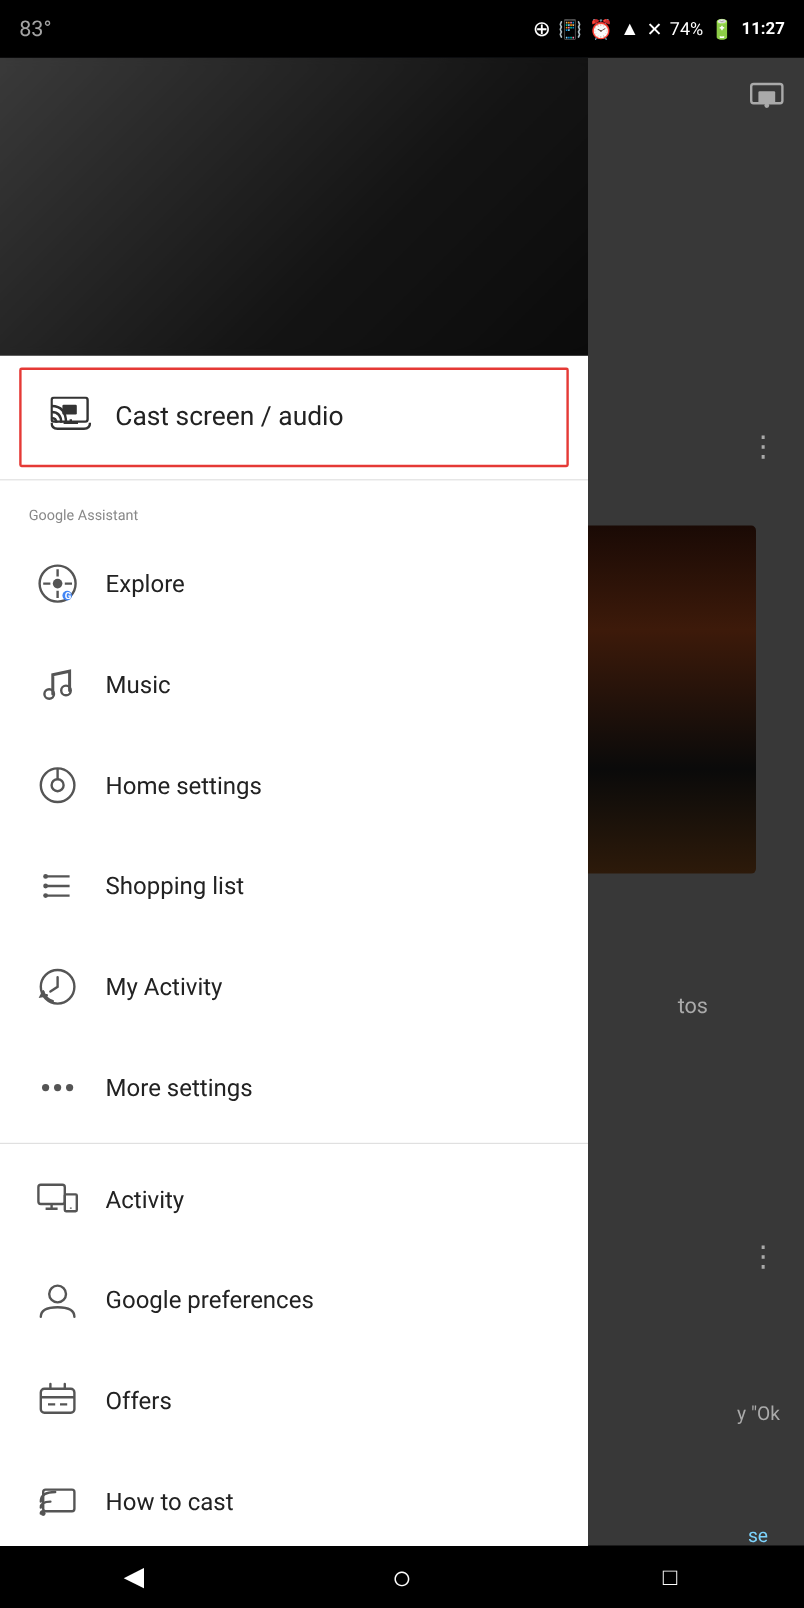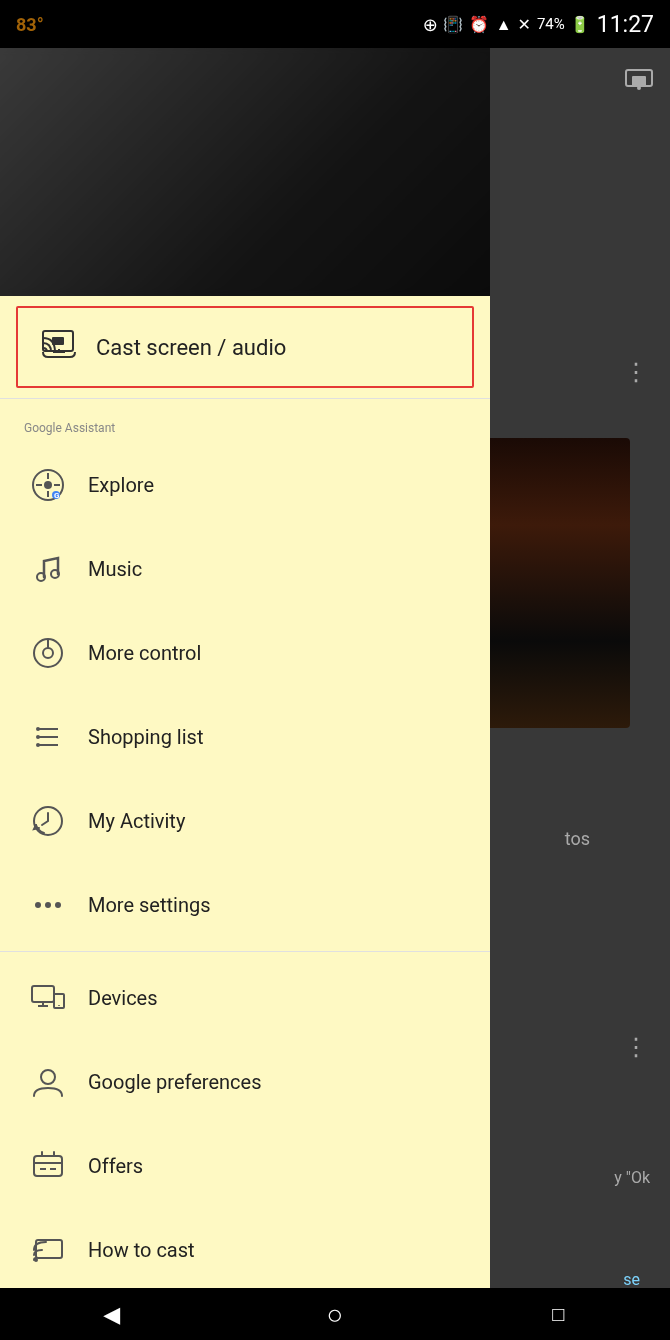--- a/index.html
+++ b/index.html
@@ -18,23 +18,23 @@
       top: 0; left: 0; right: 0;
       height: 48px;
       background: #000;
       display: flex;
       align-items: center;
       justify-content: space-between;
       padding: 0 16px;
       z-index: 100;
     }
     .status-left {
-      color: #a16207;
+      color: #a3a3a3;
       font-size: 18px;
-      font-weight: bold;
+      font-weight: normal;
     }
     .status-right {
       display: flex;
       align-items: center;
       gap: 6px;
       color: #fff;
       font-size: 16px;
     }
 
     
@@ -158,21 +158,21 @@
       border-radius: 4px;
     }
 
     
     .drawer {
       position: absolute;
       top: 48px;
       left: 0;
       width: 490px;
       bottom: 52px;
-      background: #fef9c3;
+      background: #ffffff;
       z-index: 50;
       overflow-y: auto;
       overflow-x: hidden;
     }
 
     
     .drawer-header {
       width: 100%;
       height: 248px;
       background: linear-gradient(to right, #555 0%, #333 50%, #222 100%);
@@ -341,21 +341,21 @@
     <span style="font-size:16px;">📳</span>
 
     <span style="font-size:16px;">⏰</span>
 
     <span style="font-size:16px;">▲</span>
 
     <span style="font-size:16px;">✕</span>
     <span style="font-size:15px;">74%</span>
 
     <span style="font-size:16px;">🔋</span>
-    <span style="font-size:23px; font-weight:normal;">11:27</span>
+    <span style="font-size:14px; font-weight:bold;">11:27</span>
   </div>
 </div>
 
 <div class="drawer">
 
   <div class="drawer-header">
     <div class="drawer-header-blur"></div>
     <div class="drawer-header-overlay"></div>
   </div>
 
@@ -409,21 +409,21 @@
   </div>
 
   <div class="menu-item">
     <div class="menu-item-icon">
       <svg width="36" height="36" viewBox="0 0 36 36">
         <circle cx="18" cy="18" r="14" stroke="#555" stroke-width="2" fill="none"></circle>
         <circle cx="18" cy="18" r="5" stroke="#555" stroke-width="2" fill="none"></circle>
         <line x1="18" y1="4" x2="18" y2="13" stroke="#555" stroke-width="2"></line>
       </svg>
     </div>
-    <span class="menu-item-label">More control</span>
+    <span class="menu-item-label">Home settings</span>
   </div>
 
   <div class="menu-item">
     <div class="menu-item-icon">
       <svg width="36" height="36" viewBox="0 0 36 36">
         <line x1="8" y1="10" x2="28" y2="10" stroke="#555" stroke-width="2"></line>
         <line x1="8" y1="18" x2="28" y2="18" stroke="#555" stroke-width="2"></line>
         <line x1="8" y1="26" x2="28" y2="26" stroke="#555" stroke-width="2"></line>
         <circle cx="8" cy="10" r="2" fill="#555"></circle>
         <circle cx="8" cy="18" r="2" fill="#555"></circle>
@@ -461,21 +461,21 @@
   <div class="menu-item">
     <div class="menu-item-icon">
       <svg class="devices-svg" viewBox="0 0 36 36">
         <rect x="2" y="6" width="22" height="16" rx="2" stroke="#555" stroke-width="2" fill="none"></rect>
         <line x1="13" y1="22" x2="13" y2="26" stroke="#555" stroke-width="2"></line>
         <line x1="8" y1="26" x2="18" y2="26" stroke="#555" stroke-width="2"></line>
         <rect x="24" y="14" width="10" height="14" rx="1" stroke="#555" stroke-width="2" fill="none"></rect>
         <line x1="29" y1="25" x2="29" y2="26" stroke="#555" stroke-width="1.5"></line>
       </svg>
     </div>
-    <span class="menu-item-label">Devices</span>
+    <span class="menu-item-label">Activity</span>
   </div>
 
   <div class="menu-item">
     <div class="menu-item-icon">
       <svg class="account-svg" viewBox="0 0 36 36">
         <circle cx="18" cy="13" r="7" stroke="#555" stroke-width="2" fill="none"></circle>
         <path d="M4 32 Q4 24 18 24 Q32 24 32 32" stroke="#555" stroke-width="2" fill="none" stroke-linecap="round"></path>
       </svg>
     </div>
     <span class="menu-item-label">Google preferences</span>

